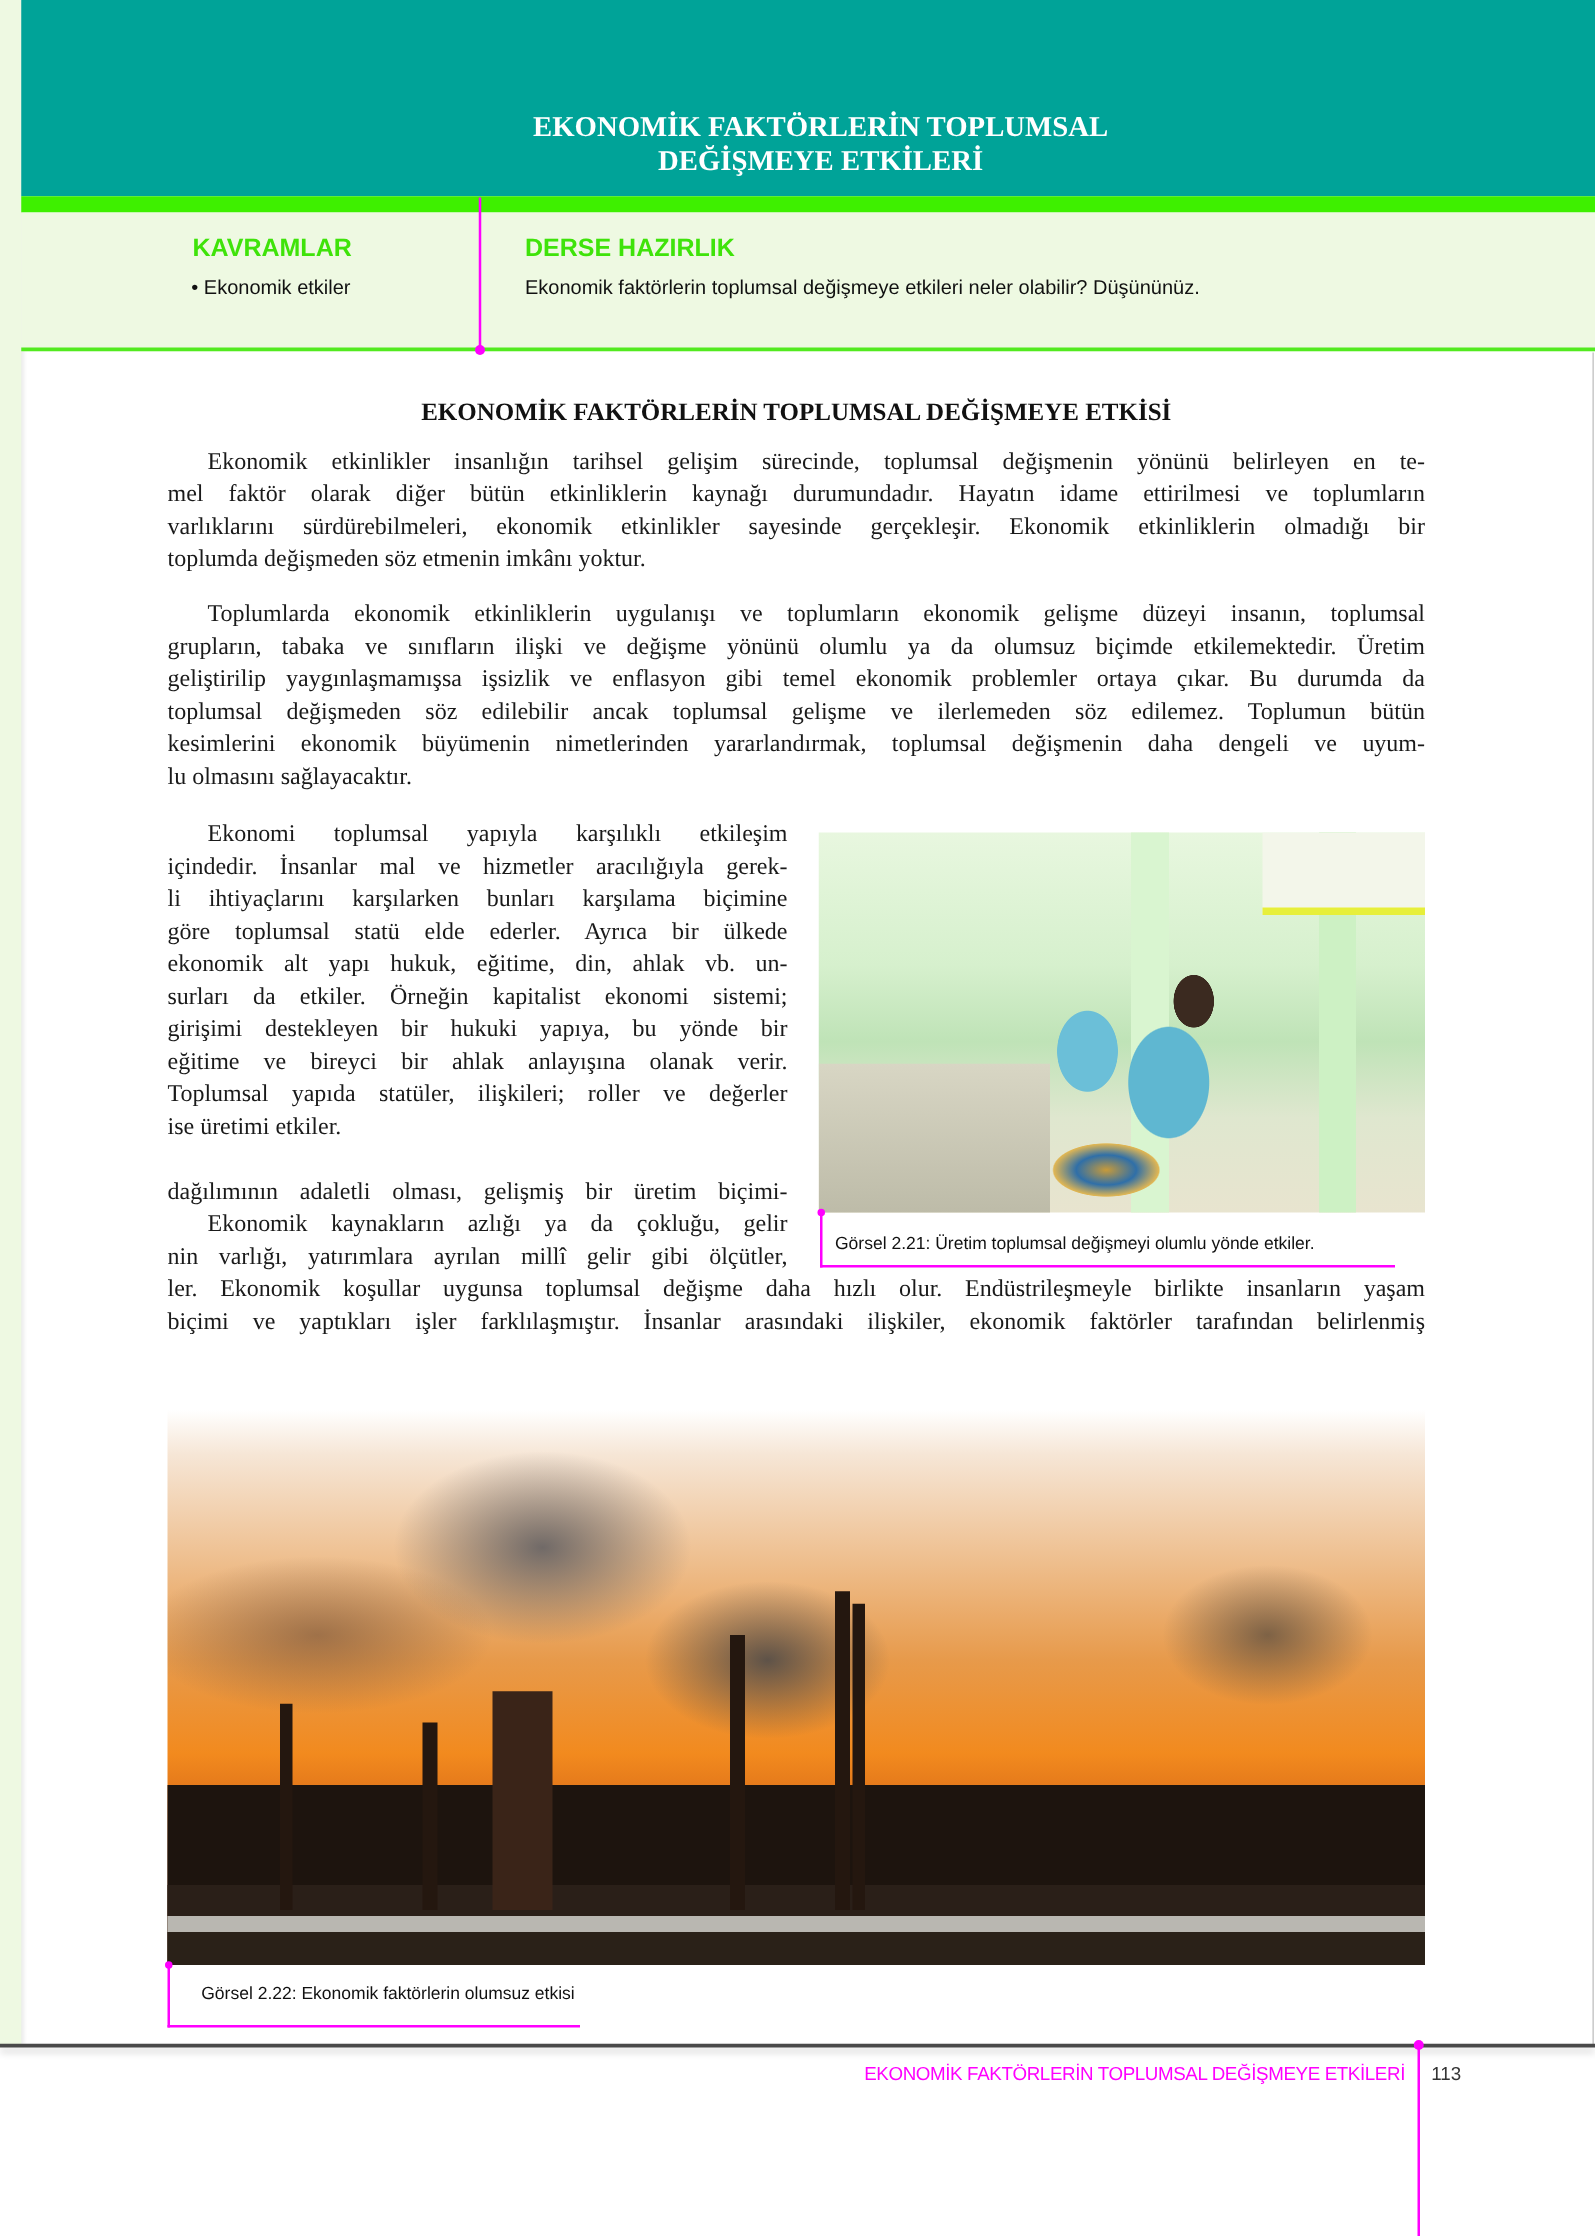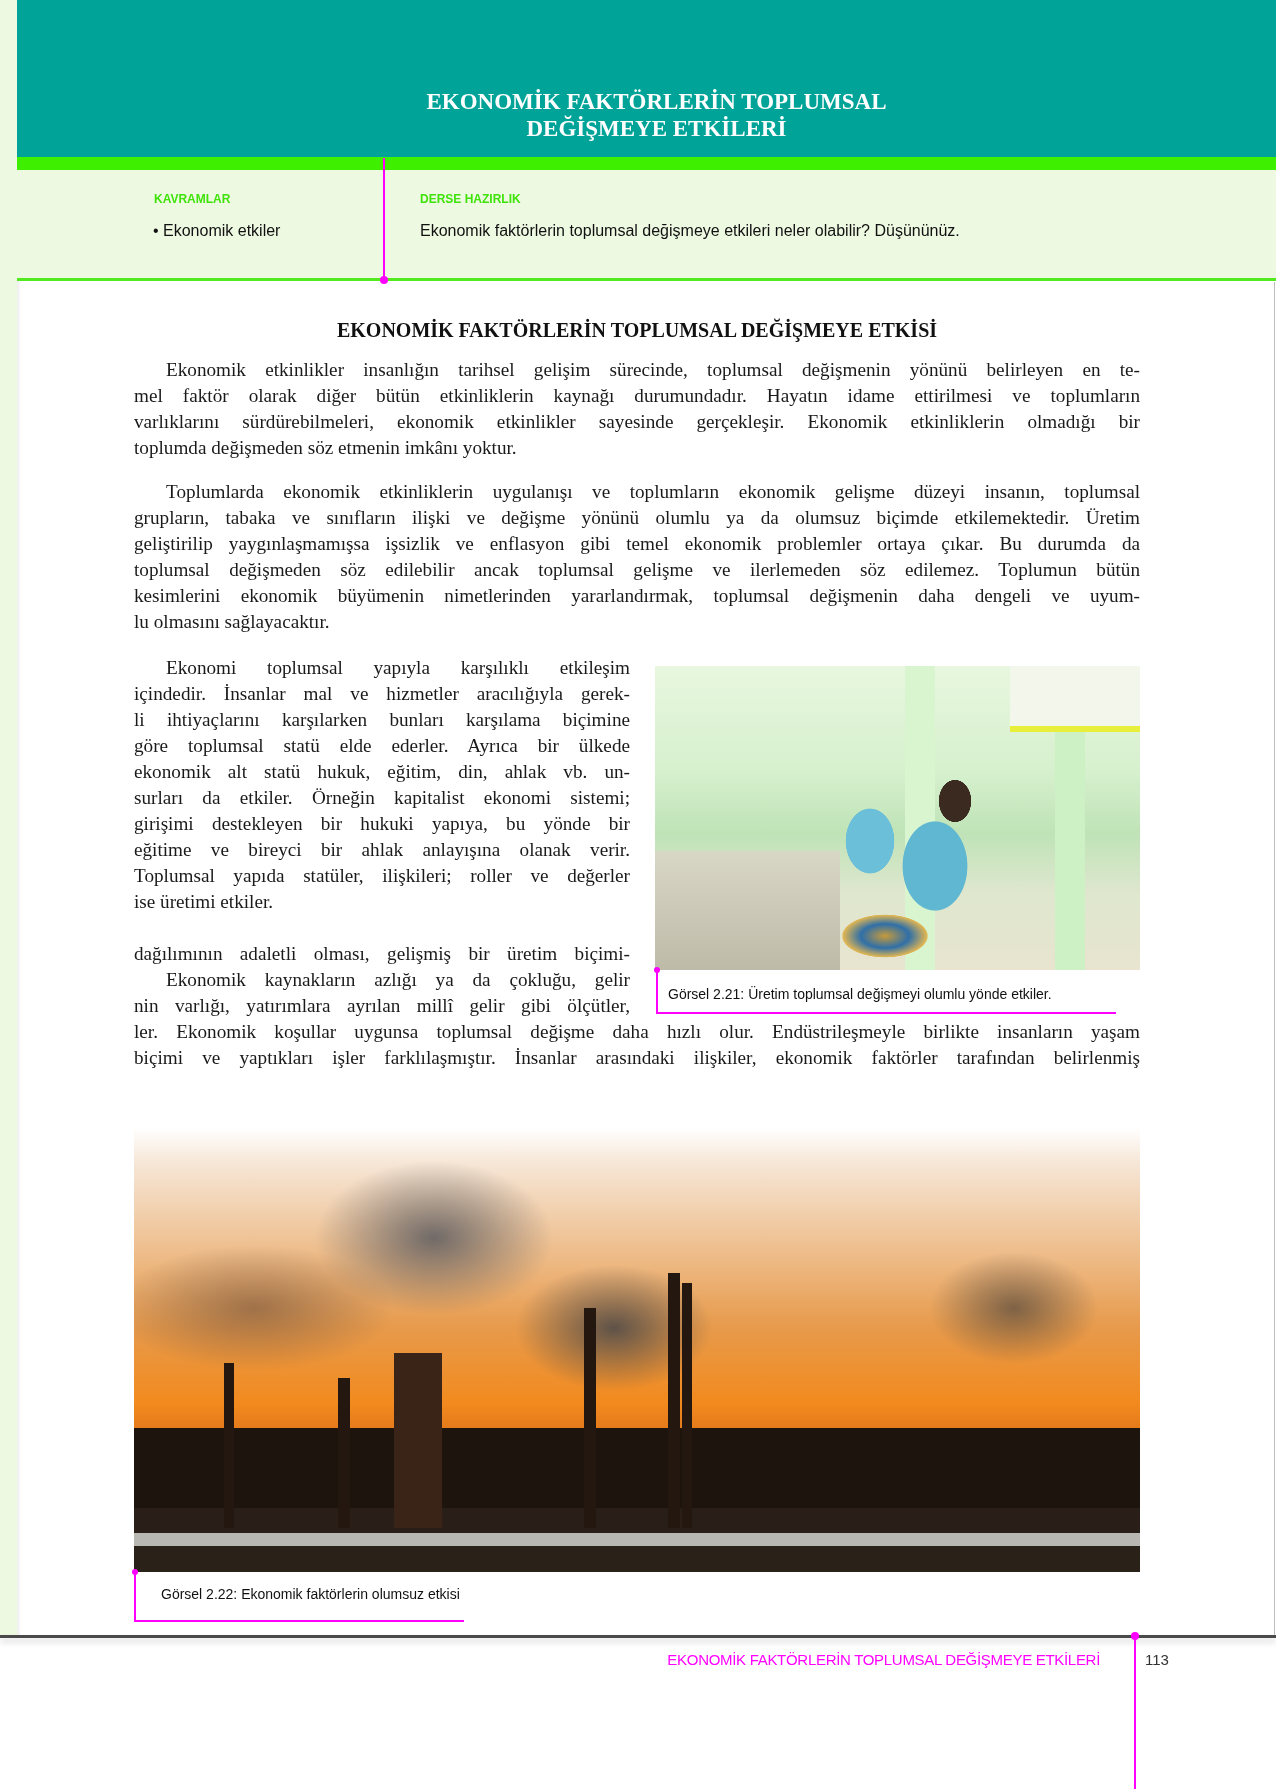--- a/index.html
+++ b/index.html
@@ -30,21 +30,21 @@
     position: absolute; left: 17px; top: 157px; width: 1259px; height: 13px;
     background: #3ef000;
   }
   .prep-panel {
     position: absolute; left: 17px; top: 170px; width: 1259px; height: 108px;
     background: #eef9e2;
     border-bottom: 3px solid #52ea1f;
   }
   .panel-heading {
     position: absolute; color: #3fe30a; font-family: "Liberation Sans", sans-serif;
-    font-weight: bold; font-size: 12px; line-height: 24px;
+    font-weight: bold; font-size: 20px; line-height: 24px;
   }
   .panel-text {
     position: absolute; color: #111; font-family: "Liberation Sans", sans-serif;
     font-size: 16px; line-height: 20px;
   }
   .magenta-vline {
     position: absolute; left: 383px; top: 158px; width: 2px; height: 122px; background: #ff00ff;
   }
   .magenta-dot {
     position: absolute; width: 8px; height: 8px; border-radius: 50%; background: #ff00ff;
@@ -98,21 +98,21 @@
     position: absolute; font-family: "Liberation Sans", sans-serif; font-size: 14px;
     line-height: 18px; color: #111;
   }
   .cap-vline { position: absolute; width: 2px; background: #ff00ff; }
   .cap-hline { position: absolute; height: 2px; background: #ff00ff; }
   .page-bottom {
     position: absolute; left: 0; top: 1635px; width: 1276px; height: 3px;
     background: #4a4a4a; box-shadow: 0 4px 6px rgba(0,0,0,0.18);
   }
   .footer-title {
-    position: absolute; left: 600px; top: 1651px; width: 500px; text-align: right;
+    position: absolute; left: 624px; top: 1651px; width: 500px; text-align: right;
     font-family: "Liberation Sans", sans-serif; font-size: 15px; color: #ff00ff;
     letter-spacing: -0.3px;
   }
   .footer-vline {
     position: absolute; left: 1134px; top: 1636px; width: 2px; height: 153px; background: #ff00ff;
   }
   .page-number {
     position: absolute; left: 1145px; top: 1651px;
     font-family: "Liberation Sans", sans-serif; font-size: 15px; color: #333;
   }
@@ -154,21 +154,21 @@
   <span class="ln">toplumsal değişmeden söz edilebilir ancak toplumsal gelişme ve ilerlemeden söz edilemez. Toplumun bütün</span>
   <span class="ln">kesimlerini ekonomik büyümenin nimetlerinden yararlandırmak, toplumsal değişmenin daha dengeli ve uyum-</span>
   <span class="ln last">lu olmasını sağlayacaktır.</span>
 </p>
 
 <p class="para" style="left:134px; top:655px; width:496px;">
   <span class="ln indent">Ekonomi toplumsal yapıyla karşılıklı etkileşim</span>
   <span class="ln">içindedir. İnsanlar mal ve hizmetler aracılığıyla gerek-</span>
   <span class="ln">li ihtiyaçlarını karşılarken bunları karşılama biçimine</span>
   <span class="ln">göre toplumsal statü elde ederler. Ayrıca bir ülkede</span>
-  <span class="ln">ekonomik alt statü hukuk, eğitim, din, ahlak vb. un-</span>
+  <span class="ln">ekonomik alt yapı hukuk, eğitime, din, ahlak vb. un-</span>
   <span class="ln">surları da etkiler. Örneğin kapitalist ekonomi sistemi;</span>
   <span class="ln">girişimi destekleyen bir hukuki yapıya, bu yönde bir</span>
   <span class="ln">eğitime ve bireyci bir ahlak anlayışına olanak verir.</span>
   <span class="ln">Toplumsal yapıda statüler, ilişkileri; roller ve değerler</span>
   <span class="ln last">ise üretimi etkiler.</span>
 </p>
 
 <p class="para" style="left:134px; top:941px; width:496px;">
   <span class="ln">dağılımının adaletli olması, gelişmiş bir üretim biçimi-</span>
   <span class="ln indent">Ekonomik kaynakların azlığı ya da çokluğu, gelir</span>

